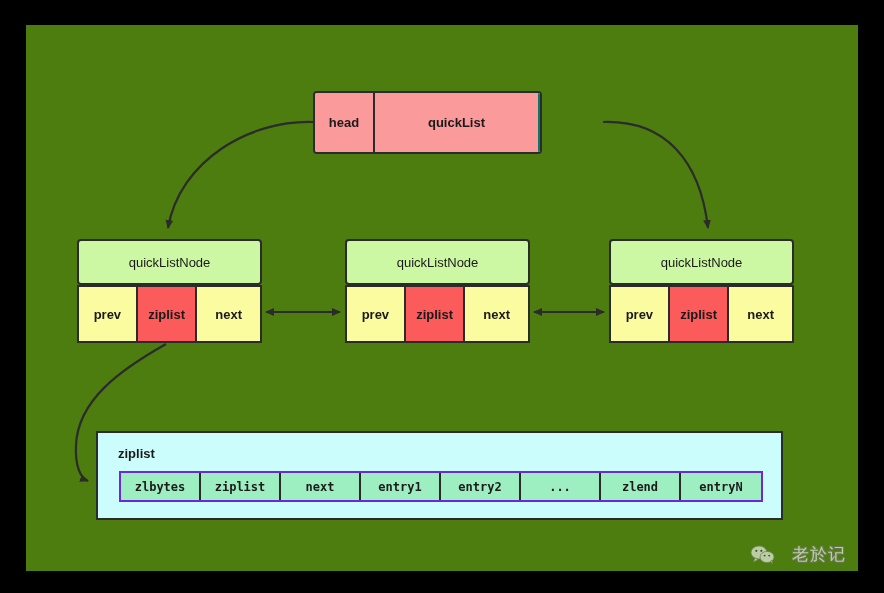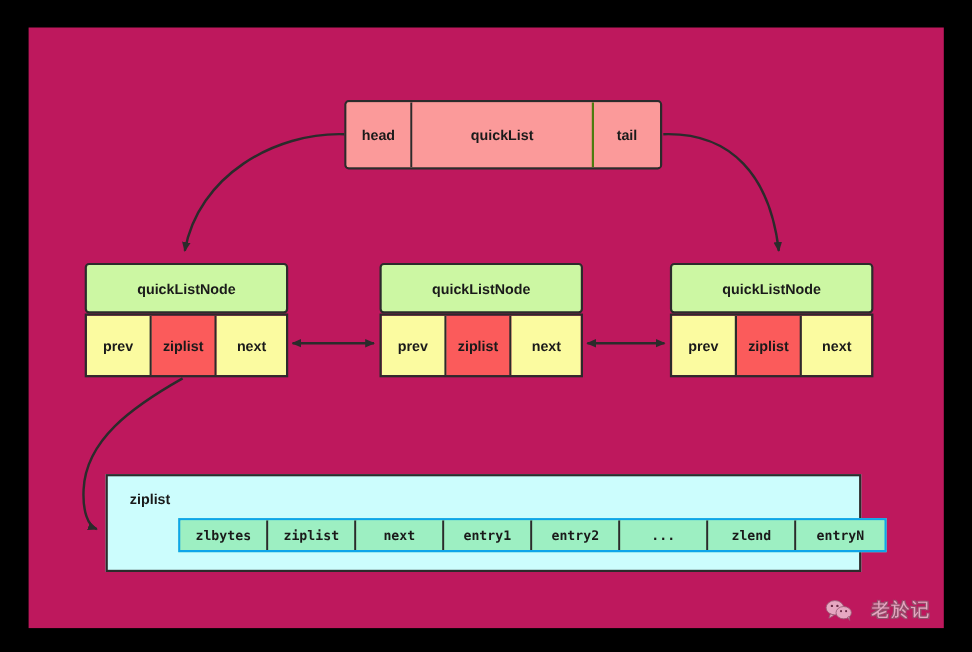--- a/index.html
+++ b/index.html
@@ -18,21 +18,21 @@
     width: 884px;
     height: 593px;
     background: #000000;
   }
   #canvas {
     position: absolute;
     left: 26px;
     top: 25px;
     width: 832px;
     height: 546px;
-    background: #be185d;
+    background: #4d7c0f;
     overflow: hidden;
   }
   #svg-layer {
     position: absolute;
     left: 0;
     top: 0;
     width: 884px;
     height: 593px;
     pointer-events: none;
   }
@@ -55,42 +55,42 @@
     display: flex;
     align-items: center;
     justify-content: center;
     font-weight: bold;
     font-size: 13px;
     color: #1a1a1a;
     background: #fb9a9a;
     height: 100%;
   }
   #quicklist-row .cell.head { width: 60px; border-right: 2px solid #2b2b2b; }
-  #quicklist-row .cell.mid  { width: 165px; border-right: 2px solid #4d7c0f; }
+  #quicklist-row .cell.mid  { width: 165px; border-right: 2px solid #0f766e; }
   #quicklist-row .cell.tail { width: 60px; }
 
   
   .node {
     position: absolute;
     width: 185px;
     height: 104px;
   }
   .node .title {
     position: absolute;
     left: 0; top: 0;
     width: 185px;
     height: 46px;
     box-sizing: border-box;
     border: 2px solid #2b2b2b;
     border-radius: 4px;
     background: #ccf7a3;
     display: flex;
     align-items: center;
     justify-content: center;
-    font-weight: bold;
+    font-weight: normal;
     font-size: 13px;
     color: #1a1a1a;
   }
   .node .fields {
     position: absolute;
     left: 0; top: 46px;
     width: 185px;
     height: 58px;
     box-sizing: border-box;
     border: 2px solid #2b2b2b;
@@ -134,24 +134,23 @@
     font-weight: bold;
     color: #1a1a1a;
   }
   #ziplist-cells {
     position: absolute;
     left: 21px;
     top: 38px;
     height: 31px;
     display: flex;
     box-sizing: border-box;
-    border: 2px solid #0ea5e9;
+    border: 2px solid #6d28d9;
     background: #9defc2;
     overflow: hidden;
-    margin-left: 43px;
   }
   #ziplist-cells .zcell {
     box-sizing: border-box;
     width: 80px;
     height: 100%;
     display: flex;
     align-items: center;
     justify-content: center;
     background: #9defc2;
     font-family: "DejaVu Sans Mono", monospace;
@@ -185,21 +184,20 @@
 </head>
 <body>
 
 <div id="root">
 
   <div id="canvas">
 
     <div id="quicklist-row" style="left:287px; top:66px;">
       <div class="cell head">head</div>
       <div class="cell mid">quickList</div>
-      <div class="cell tail">tail</div>
     </div>
 
     <div class="node" id="node1" style="left:51px; top:214px;">
       <div class="title">quickListNode</div>
       <div class="fields">
         <div class="f prev">prev</div>
         <div class="f zip">ziplist</div>
         <div class="f next">next</div>
       </div>
     </div>

